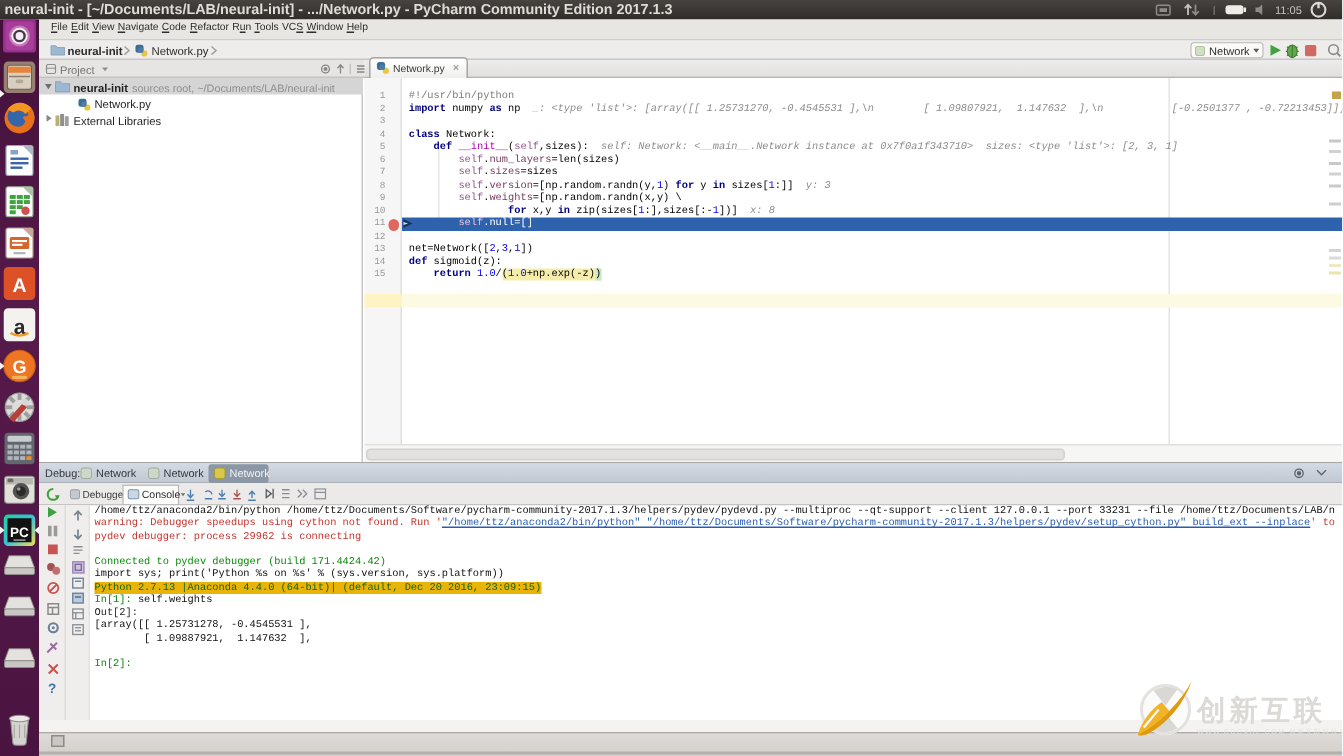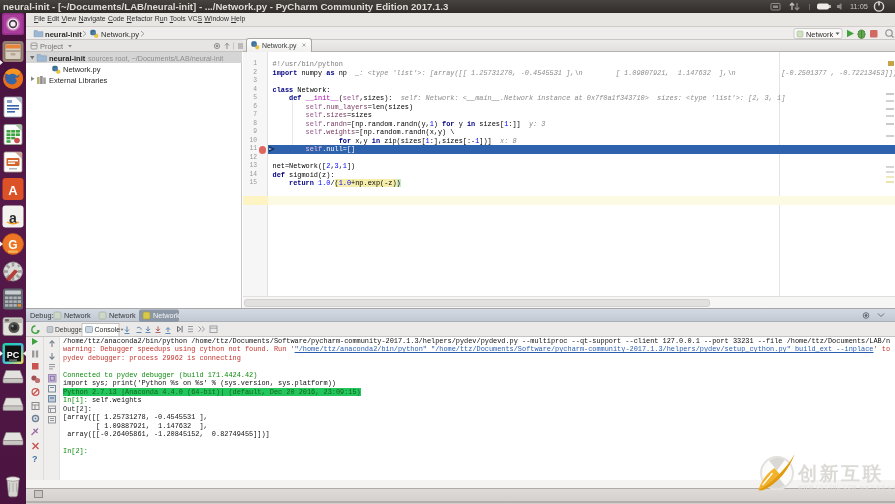--- a/index.html
+++ b/index.html
@@ -285,21 +285,21 @@
 <div class="a" style="left:269px;top:146.4px;width:0;height:0;border-left:6px solid #17345e;border-top:3.2px solid transparent;border-bottom:3.2px solid transparent"></div>
       <div class="a" style="left:269px;top:147.9px;width:0;height:0;border-left:3.5px solid #cfdcf0;border-top:1.8px solid transparent;border-bottom:1.8px solid transparent"></div>
 <div class="a mono" style="left:272.5px;top:60.2px;color:#000">
 <div><span class="cm">#!/usr/bin/python</span></div>
 <div><span class="kw">import</span> numpy <span class="kw">as</span> np  <span class="hint">_: &lt;type 'list'&gt;: [array([[ 1.25731270, -0.4545531 ],\n        [ 1.09807921,  1.147632  ],\n           [-0.2501377 , -0.72213453]]),  a</span></div>
 <div> </div>
 <div><span class="kw">class</span> Network:</div>
 <div>    <span class="kw">def</span> <span class="mag">__init__</span>(<span class="slf">self</span>,sizes):  <span class="hint">self: Network: &lt;__main__.Network instance at 0x7f0a1f343710&gt;  sizes: &lt;type 'list'&gt;: [2, 3, 1]</span></div>
 <div>        <span class="slf">self</span>.<span class="att">num_layers</span>=len(sizes)</div>
 <div>        <span class="slf">self</span>.<span class="att">sizes</span>=sizes</div>
-<div>        <span class="slf">self</span>.<span class="att">randn</span>=[np.random.randn(y,<span class="num">1</span>) <span class="kw">for</span> y <span class="kw">in</span> sizes[<span class="num">1</span>:]]  <span class="hint">y: 3</span></div>
+<div>        <span class="slf">self</span>.<span class="att">version</span>=[np.random.randn(y,<span class="num">1</span>) <span class="kw">for</span> y <span class="kw">in</span> sizes[<span class="num">1</span>:]]  <span class="hint">y: 3</span></div>
 <div>        <span class="slf">self</span>.<span class="att">weights</span>=[np.random.randn(x,y) \</div>
 <div>                <span class="kw">for</span> x,y <span class="kw">in</span> zip(sizes[<span class="num">1</span>:],sizes[:-<span class="num">1</span>])]  <span class="hint">x: 8</span></div>
 <div style="color:#fff">        <span style="color:#e8c2e2">self</span>.null=[]</div>
 <div> </div>
 <div>net=Network([<span class="num">2</span>,<span class="num">3</span>,<span class="num">1</span>])</div>
 <div><span class="kw">def</span> sigmoid(z):</div>
 <div>    <span class="kw">return</span> <span class="num">1.0</span>/<span style="background:#f5edaa">(<span class="num">1.0</span>+np.exp(-z)<span style="background:#c8e8c8">)</span></span></div>
 </div>
 
 <div class="a" style="left:888px;top:61px;width:6px;height:5px;background:#c8a248"></div>
@@ -402,26 +402,25 @@
         <line x1="24" y1="83.5" x2="28" y2="83.5"></line>
   </g>
 </svg>
 <div id="console" class="a mono" style="left:63px;top:336.9px;color:#101010">
 <div>/home/ttz/anaconda2/bin/python /home/ttz/Documents/Software/pycharm-community-2017.1.3/helpers/pydev/pydevd.py --multiproc --qt-support --client 127.0.0.1 --port 33231 --file /home/ttz/Documents/LAB/n</div>
 <div style="color:#c5342e">warning: Debugger speedups using cython not found. Run '<span style="color:#2a5db0;text-decoration:underline">"/home/ttz/anaconda2/bin/python" "/home/ttz/Documents/Software/pycharm-community-2017.1.3/helpers/pydev/setup_cython.py" build_ext --inplace</span>' to</div>
 <div style="color:#c5342e">pydev debugger: process 29962 is connecting</div>
 <div> </div>
 <div style="color:#0c8a0c">Connected to pydev debugger (build 171.4424.42)</div>
 <div>import sys; print('Python %s on %s' % (sys.version, sys.platform))</div>
-<div style="color:#156615"><span style="background:#22c55e">Python 2.7.13 |Anaconda 4.4.0 (64-bit)| (default, Dec 20 2016, 23:09:15)</span></div>
+<div style="color:#156615"><span style="background:#eab308">Python 2.7.13 |Anaconda 4.4.0 (64-bit)| (default, Dec 20 2016, 23:09:15)</span></div>
 <div><span style="color:#0c8a0c">In[1]:</span> self.weights</div>
 <div style="color:#262626">Out[2]: </div>
 <div>[array([[ 1.25731278, -0.4545531 ],</div>
 <div>        [ 1.09887921,  1.147632  ],</div>
-<div> array([[-0.26405861, -1.20845152,  0.82749455]])]</div>
 <div> </div>
 <div><span style="color:#0c8a0c">In[2]: </span></div>
 </div>
 
 <div class="a" style="left:26px;top:480px;width:869px;height:8px;background:#f4f3f2"></div>
 
 <div class="a" style="left:26px;top:488px;width:869px;height:16px;background:linear-gradient(#dedbd8,#d2cfcb);border-top:1px solid #aeaba8;box-sizing:border-box"></div>
 <div class="a" style="left:34px;top:490px;width:9px;height:8px;border:1px solid #8e8b88;background:#cac7c4;box-sizing:border-box"></div>
 
 <div class="a" style="left:26px;top:501px;width:869px;height:1.5px;background:#b3b0ad"></div>

